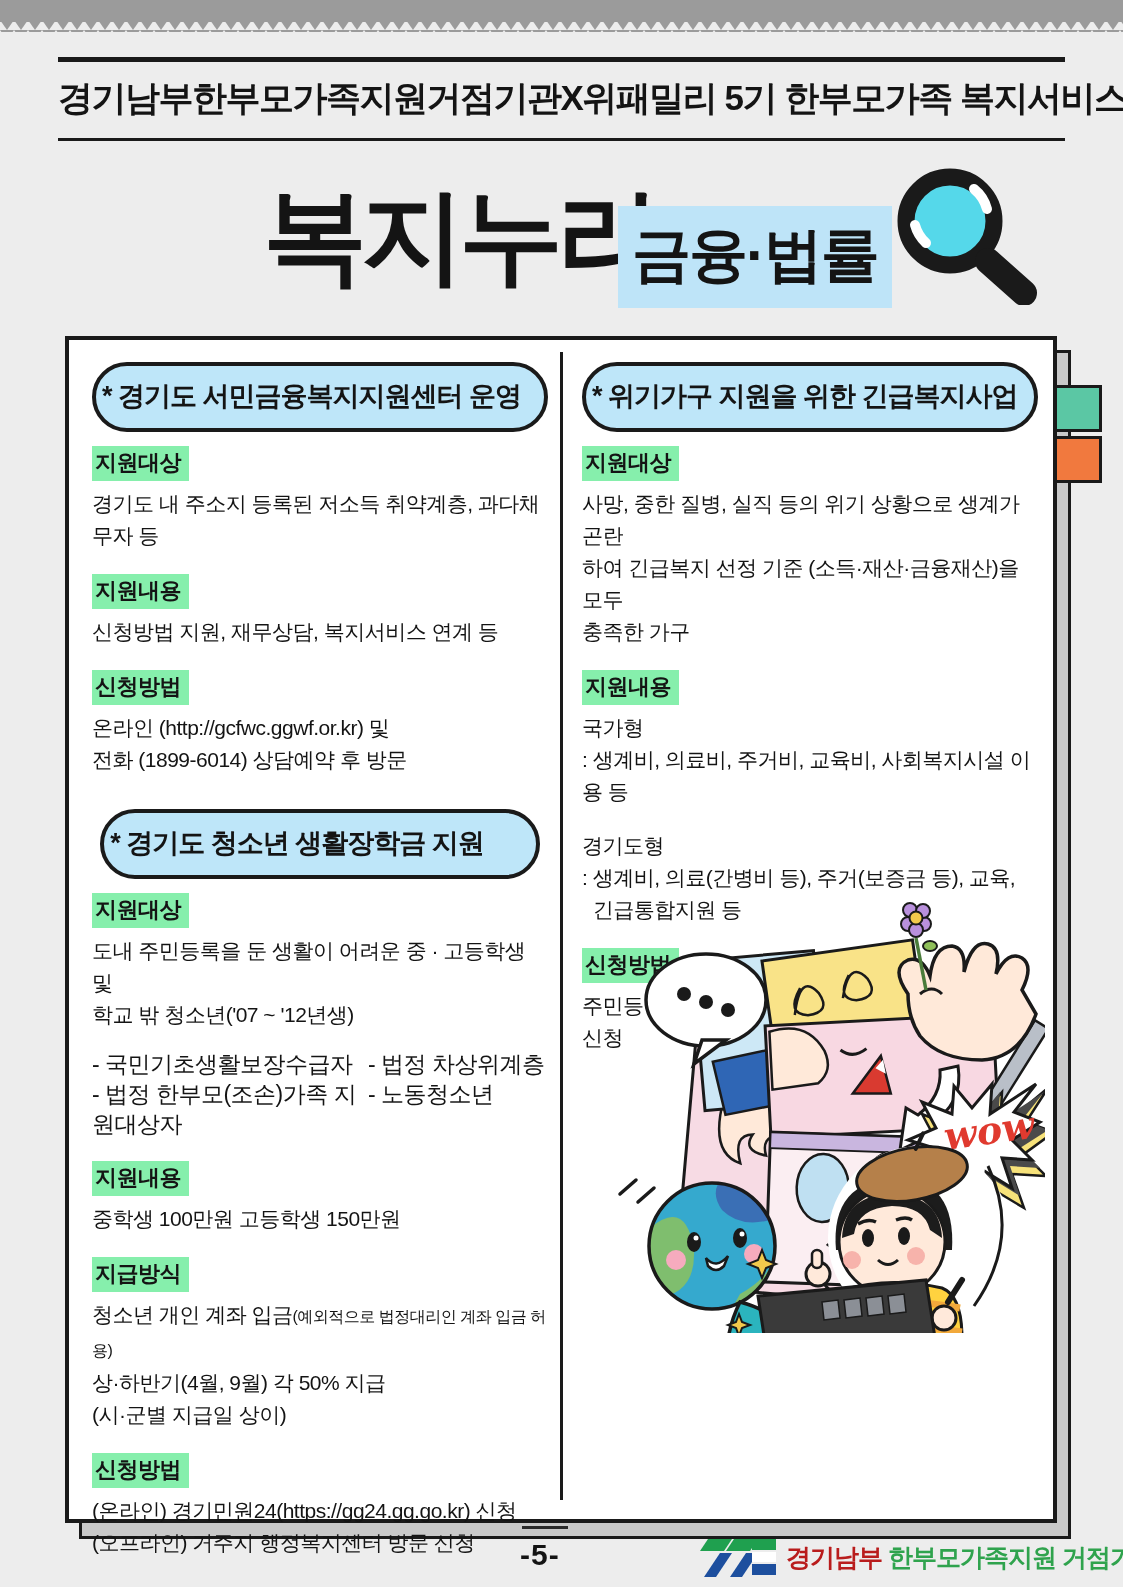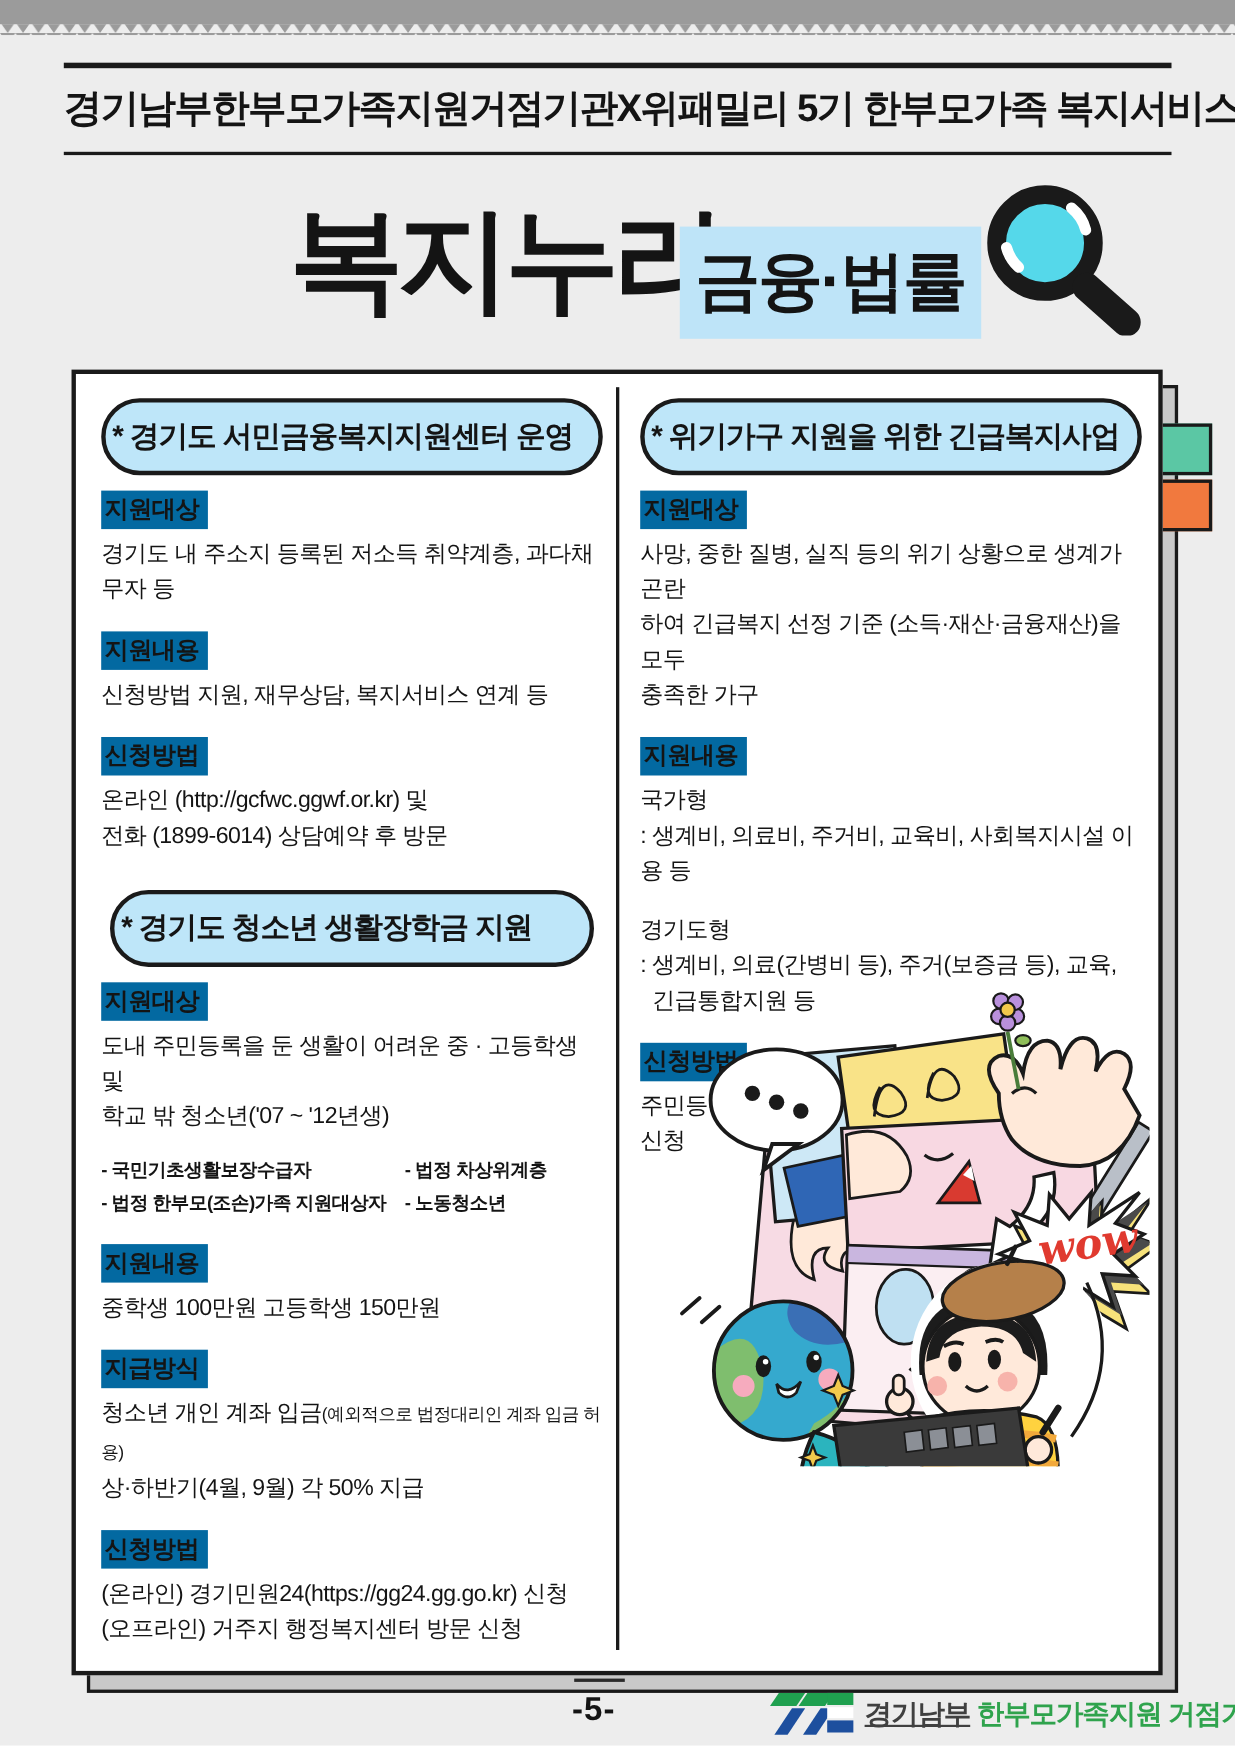--- a/index.html
+++ b/index.html
@@ -44,35 +44,35 @@
   .col-right{position:absolute;left:582px;top:352px;width:456px;}
   .pill{
     background:#BEE6F9;border:4px solid #1a1a1a;border-radius:36px;
     font-weight:800;font-size:27px;letter-spacing:-1px;
     padding:12px 6px 14px 6px;margin:10px 0 14px 0;
   }
   .pill.second{margin-top:33px;width:92%;margin-left:auto;margin-right:auto;}
   .block{margin-top:22px;}
   .block.first{margin-top:0;}
   .label{
-    display:inline-block;background:#0369a1;font-weight:800;font-size:22px;
+    display:inline-block;background:#86efac;font-weight:800;font-size:22px;
     padding:2px 8px 3px 3px;margin-bottom:7px;letter-spacing:-0.5px;
   }
   .line{font-size:21px;line-height:32px;font-weight:500;letter-spacing:-0.5px;}
   .fine{font-size:16px;font-weight:500;letter-spacing:-0.5px;}
   .two-col{display:flex;margin-top:18px;}
   .two-col .colA{width:276px;}
-  .two-col .line{font-size:17px;line-height:30px;font-weight:bold;}
+  .two-col .line{font-size:23px;line-height:30px;}
   
   .illus{position:absolute;left:590px;top:898px;}
   
   .pageno{position:absolute;left:520px;top:1538px;font-size:30px;font-weight:700;letter-spacing:1px;}
   .footer-logo{position:absolute;left:696px;top:1537px;}
   .footer-org{position:absolute;left:786px;top:1541px;font-size:25px;font-weight:800;letter-spacing:-1px;white-space:nowrap;}
-  .org-region{color:#404040;text-decoration:underline;}
+  .org-region{color:#b91c1c;}
   .org-name{color:#2FA34D;}
 </style>
 </head>
 <body>
 
 <div class="page">
 
   <svg class="topbar" width="1123" height="32">
     <defs>
       <pattern id="teeth" width="14" height="10" patternUnits="userSpaceOnUse">
@@ -145,20 +145,21 @@
 
     <div class="block">
       <div><span class="label">지원내용</span></div>
       <div class="line">중학생 100만원 고등학생 150만원</div>
     </div>
 
     <div class="block">
       <div><span class="label">지급방식</span></div>
       <div class="line"><span>청소년 개인 계좌 입금</span><span class="fine">(예외적으로 법정대리인 계좌 입금 허용)</span></div>
       <div class="line">상·하반기(4월, 9월) 각 50% 지급</div>
+      <div class="line">(시·군별 지급일 상이)</div>
     </div>
 
     <div class="block">
       <div><span class="label">신청방법</span></div>
       <div class="line">(온라인) 경기민원24(https://gg24.gg.go.kr) 신청</div>
       <div class="line">(오프라인) 거주지 행정복지센터 방문 신청</div>
     </div>
 
   </div>
 

